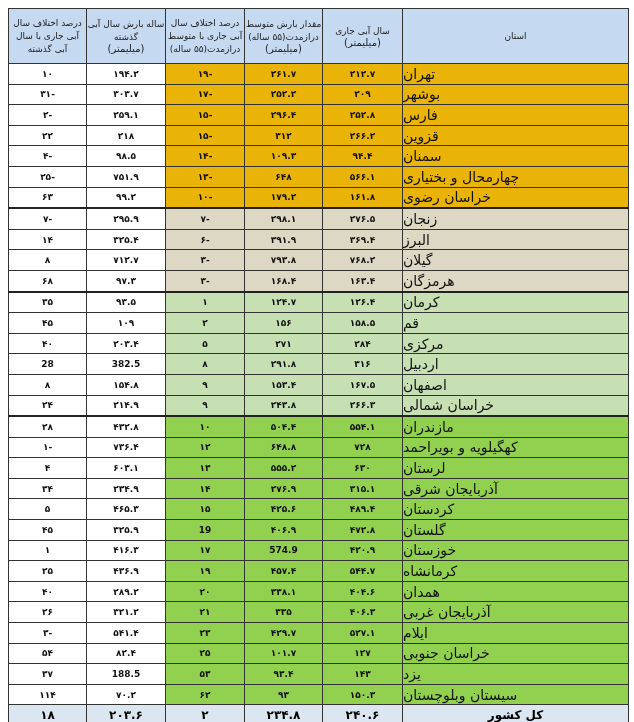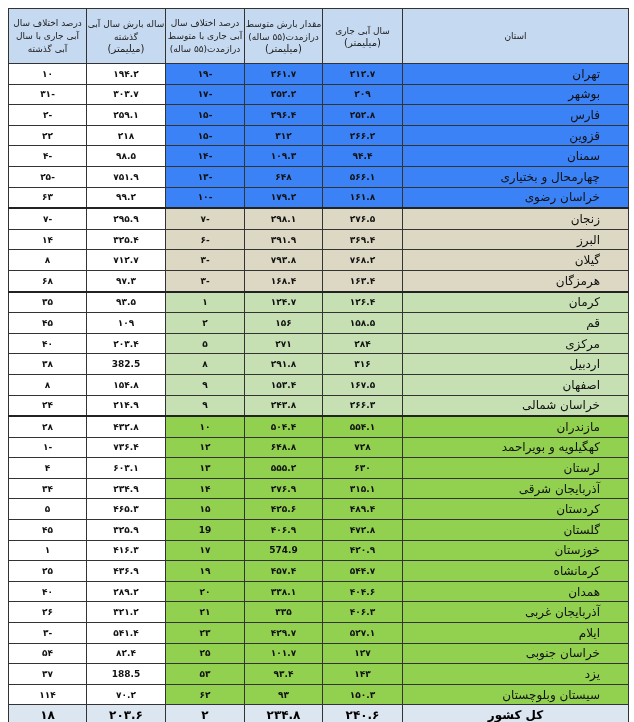--- a/index.html
+++ b/index.html
@@ -6,22 +6,22 @@
   body { width: 634px; height: 722px; position: relative; overflow: hidden;
          font-family: "DejaVu Sans", sans-serif; }
   table.rain { position: absolute; left: 8px; top: 8px; width: 620px;
                border-collapse: collapse; direction: rtl; table-layout: fixed; }
   table.rain td, table.rain th { border: 1px solid #333; text-align: center;
                vertical-align: middle; padding: 0; overflow: hidden; white-space: nowrap; }
   table.rain thead th { background: #c5d9f1; height: 54px; font-weight: normal;
                font-size: 9px; line-height: 13px; color: #222; white-space: normal; }
   table.rain thead th .unit { display: block; font-size: 10px; line-height: 10px; }
   table.rain tbody td { height: 19.6px; font-size: 9px; color: #111; font-weight: bold; }
-  table.rain tbody td.prov { font-weight: normal; font-size: 12px; text-align: right; padding-right: 28px; margin-top: 32px; }
-  tr.g-yellow td.c { background: #3b82f6; }
+  table.rain tbody td.prov { font-weight: normal; font-size: 14px; text-align: left; padding-right: 28px; margin-top: 32px; }
+  tr.g-yellow td.c { background: #eab308; }
   tr.g-tan td.c { background: #ddd8c4; }
   tr.g-lightgreen td.c { background: #c6e0b4; }
   tr.g-green td.c { background: #92d050; }
   td.w { background: #ffffff; }
   tr.total td { background: #dce6f1; height: 20px; font-size: 12px; font-weight: bold; }
   tr.group-start td { border-top: 2px solid #222; }
   col.c-prov { width: 226px; }
   col.c-cur { width: 80px; }
   col.c-avg { width: 78px; }
   col.c-pavg { width: 79px; }
@@ -162,21 +162,21 @@
         <td class="c">۵</td>
         <td class="w">۲۰۳.۴</td>
         <td class="w">۴۰</td>
       </tr>
       <tr class="g-lightgreen">
         <td class="c prov">اردبیل</td>
         <td class="c">۳۱۶</td>
         <td class="c">۲۹۱.۸</td>
         <td class="c">۸</td>
         <td class="w">382.5</td>
-        <td class="w">۳۸</td>
+        <td class="w">28</td>
       </tr>
       <tr class="g-lightgreen">
         <td class="c prov">اصفهان</td>
         <td class="c">۱۶۷.۵</td>
         <td class="c">۱۵۳.۴</td>
         <td class="c">۹</td>
         <td class="w">۱۵۴.۸</td>
         <td class="w">۸</td>
       </tr>
       <tr class="g-lightgreen">

